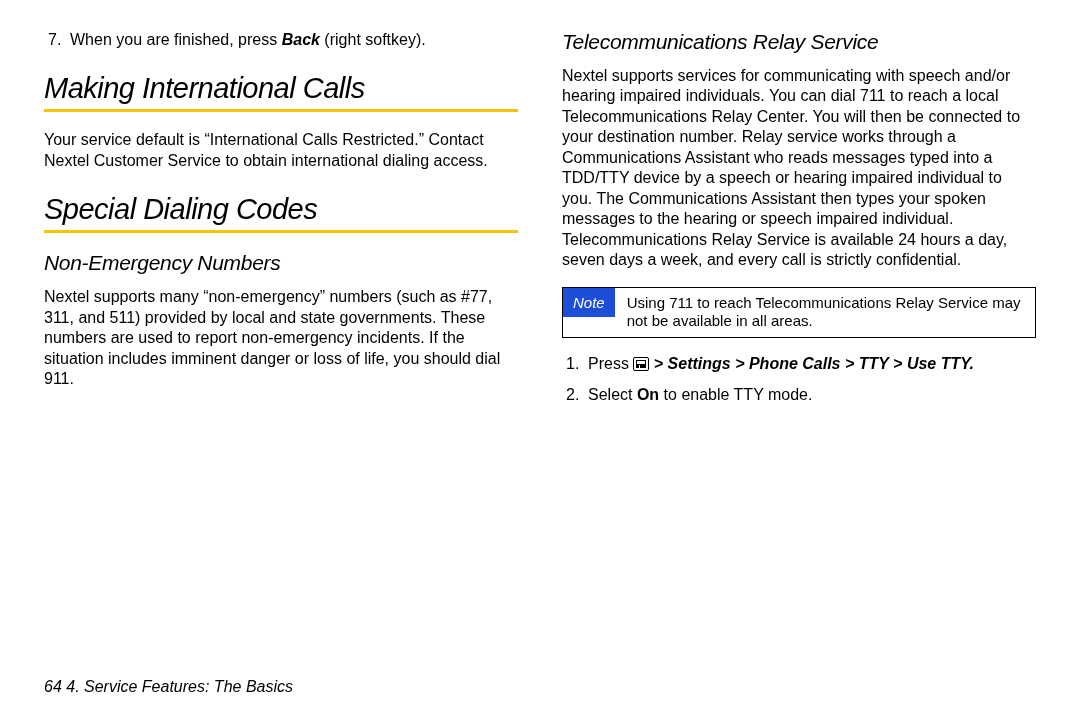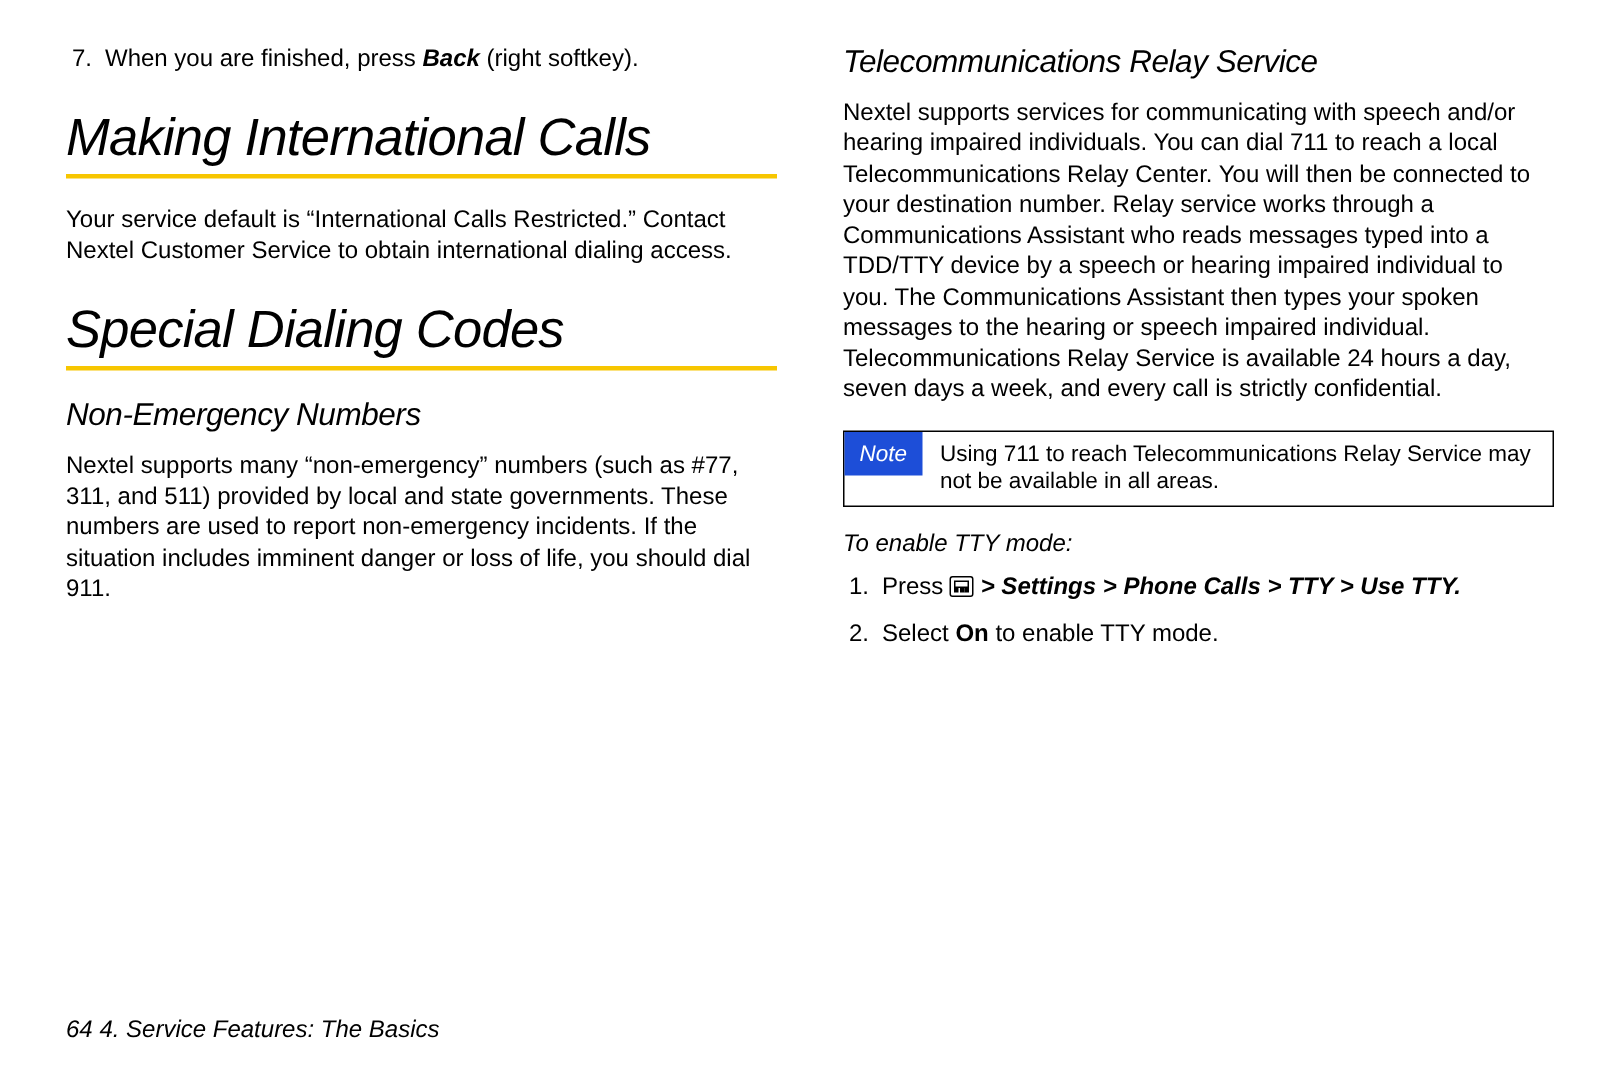--- a/index.html
+++ b/index.html
@@ -12,21 +12,21 @@
     display: flex;
     flex-direction: column;
   }
   .columns {
     flex: 1;
     display: flex;
     gap: 44px;
   }
   .col { flex: 1; }
   .h1 {
-    font-size: 35px;
+    font-size: 29px;
     font-style: italic;
     font-weight: 400;
     letter-spacing: -0.5px;
     padding-bottom: 4px;
     border-bottom: 3px solid #f7c600;
     margin-top: 22px;
     margin-bottom: 18px;
   }
   .h2 {
     font-size: 21px;
@@ -139,21 +139,20 @@
 
     <div class="h2" style="margin-top:0">Telecommunications Relay Service</div>
 
     <div class="para">Nextel supports services for communicating with speech and/or hearing impaired individuals. You can dial 711 to reach a local Telecommunications Relay Center. You will then be connected to your destination number. Relay service works through a Communications Assistant who reads messages typed into a TDD/TTY device by a speech or hearing impaired individual to you. The Communications Assistant then types your spoken messages to the hearing or speech impaired individual. Telecommunications Relay Service is available 24 hours a day, seven days a week, and every call is strictly confidential.</div>
 
     <div class="note-box">
       <div class="note-label">Note</div>
       <div class="note-text">Using 711 to reach Telecommunications Relay Service may not be available in all areas.</div>
     </div>
 
-    <div class="sublabel">To enable TTY mode:</div>
 
     <div class="ol-item">
       <span class="num">1.</span>
       <span>Press </span><span class="icon-box"></span><span class="biral"> &gt; Settings &gt; Phone Calls &gt; TTY &gt; Use TTY.</span>
     </div>
 
     <div class="ol-item">
       <span class="num">2.</span>
       <span>Select </span><span class="bold">On</span><span> to enable TTY mode.</span>
     </div>

